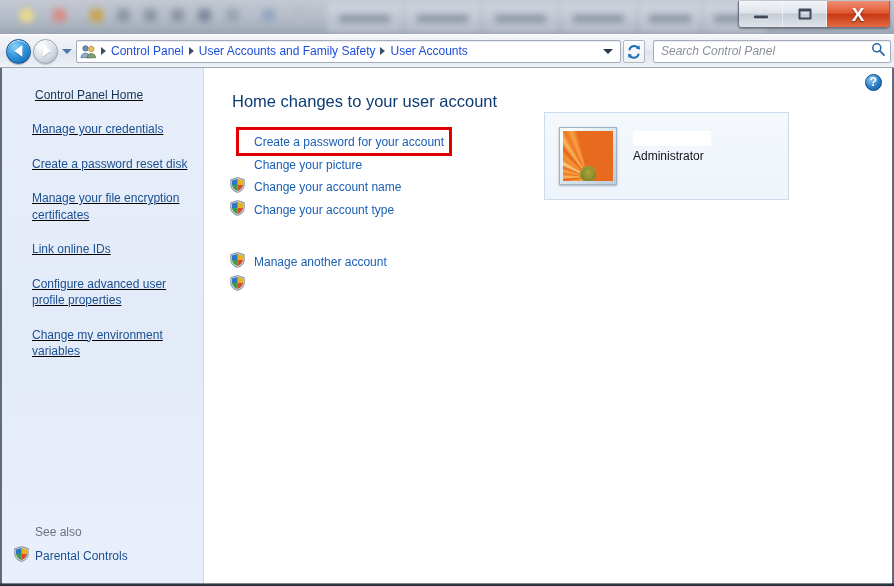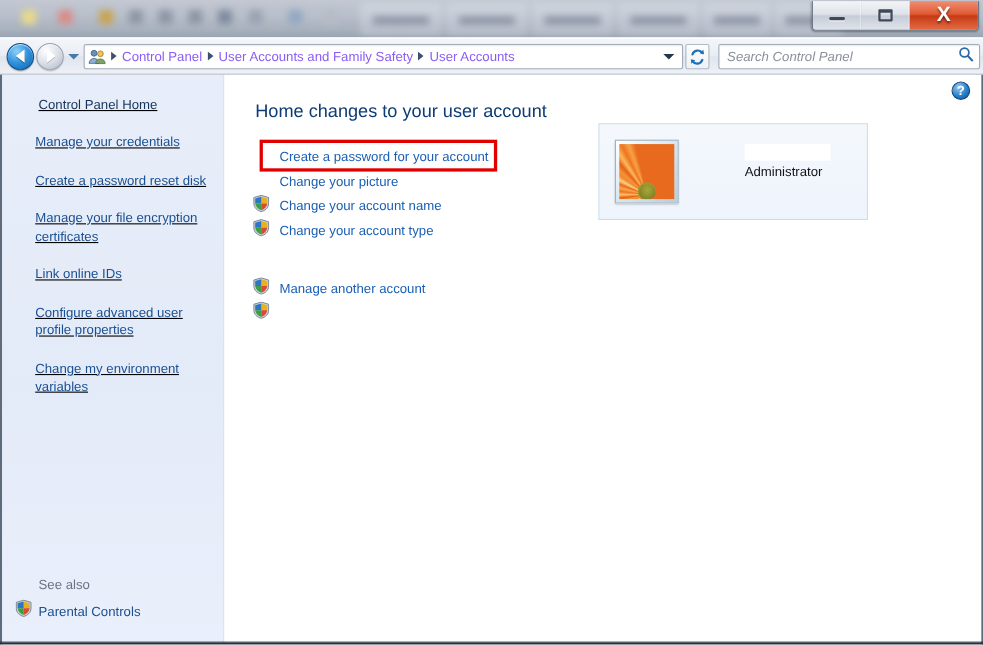--- a/index.html
+++ b/index.html
@@ -122,21 +122,21 @@
     flex: none; width: 545px; height: 23px;
     background: #ffffff;
     border: 1px solid #a2acba;
     border-radius: 2px;
     display: flex; align-items: center;
     box-shadow: inset 0 1px 1px rgba(0,0,0,0.08);
     padding-left: 3px;
   }
   .crumb-icon { flex:none; width:17px; height:15px; position:relative; margin-right:2px; }
   .crumb {
-    font-size: 12px; color: #8b5cf6; padding: 0 3px;
+    font-size: 12px; color: #1d4ed8; padding: 0 3px;
     white-space: nowrap; line-height: 21px;
   }
   .crumb-sep {
     flex: none; width:0; height:0; margin: 0 2px;
     border-top: 4px solid transparent; border-bottom: 4px solid transparent;
     border-left: 5px solid #3a506b;
   }
   .crumb-spacer { flex: 1 1 auto; }
   .crumb-drop {
     flex:none; margin-right:7px;
@@ -238,21 +238,21 @@
     border: 3px solid #e00000;
     pointer-events: none;
   }
 
   
   .account-panel {
     position: absolute; left: 340px; top: 44px;
     width: 245px; height: 88px;
     background: linear-gradient(180deg,#f4f8fd 0%, #eef4fb 100%);
     border: 1px solid #cddcec;
-    display: flex; align-items: center; padding-left: 14px; gap: 44px;
+    display: flex; align-items: center; padding-left: 14px;
   }
   .avatar-frame {
     flex: none; width: 58px; height: 58px;
     border: 1px solid #9fb3c4;
     background: linear-gradient(135deg,#ffffff 0%, #d9e6ef 50%, #b9cddc 100%);
     padding: 3px;
     box-shadow: 0 1px 2px rgba(0,0,0,0.28);
   }
   .avatar-pic {
     width: 100%; height: 100%;

